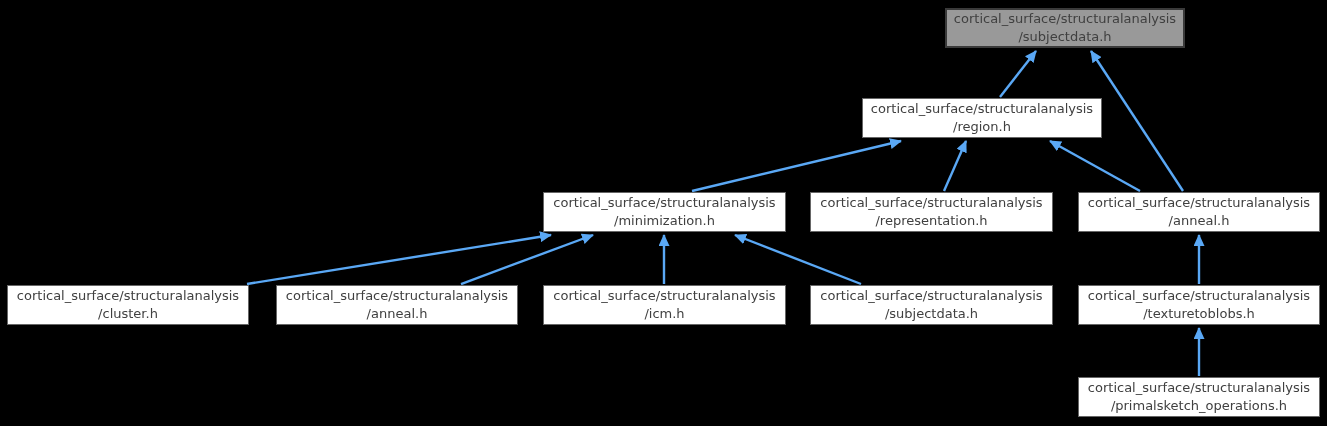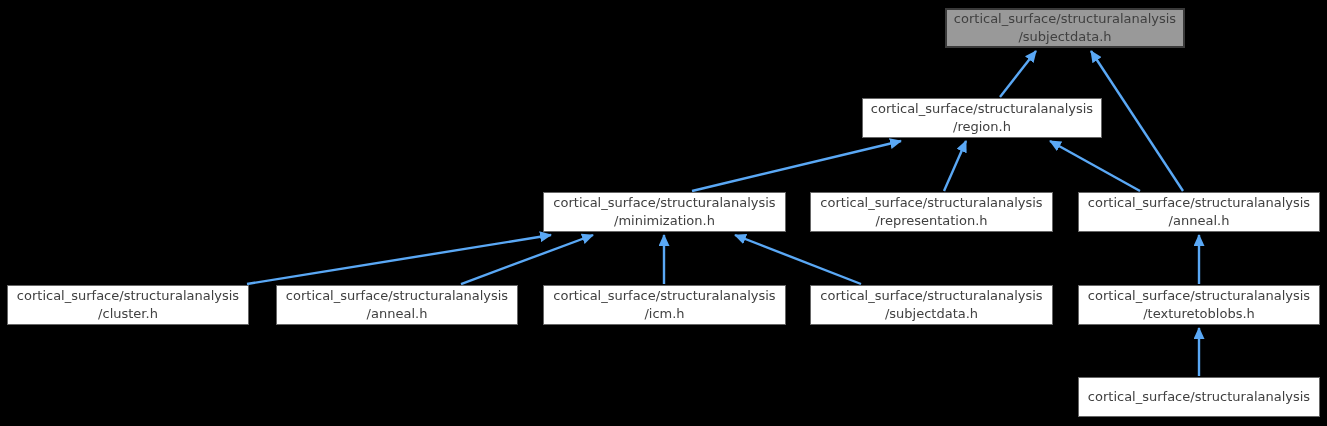--- a/index.html
+++ b/index.html
@@ -114,15 +114,16 @@
     <span>/subjectdata.h</span>
   </div>
 
   <div class="node" style="left:1078px; top:285px; width:242px; height:40px;">
     <span>cortical_surface/structuralanalysis</span>
     <span>/texturetoblobs.h</span>
   </div>
 
   <div class="node" style="left:1078px; top:377px; width:242px; height:40px;">
     <span>cortical_surface/structuralanalysis</span>
+    <span>/primalsketch_operations.h</span>
   </div>
 
 </div>
 
 </body></html>

